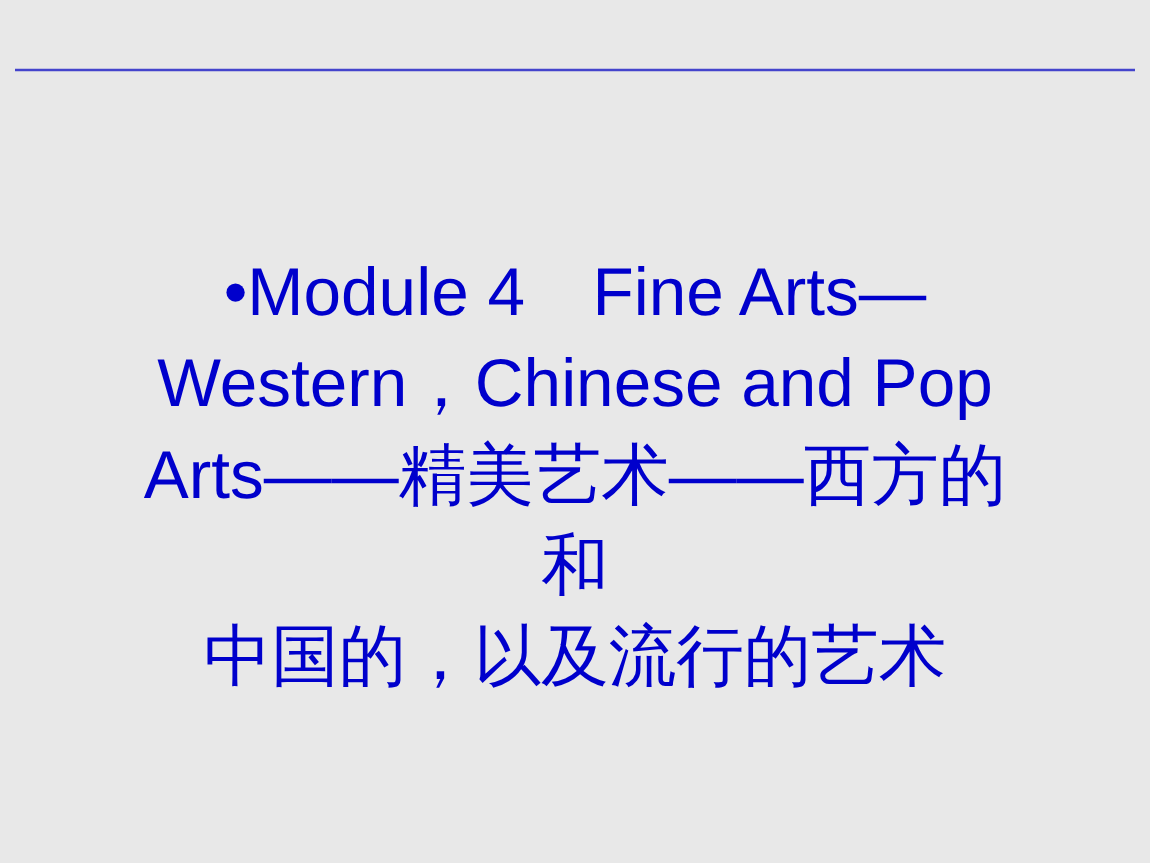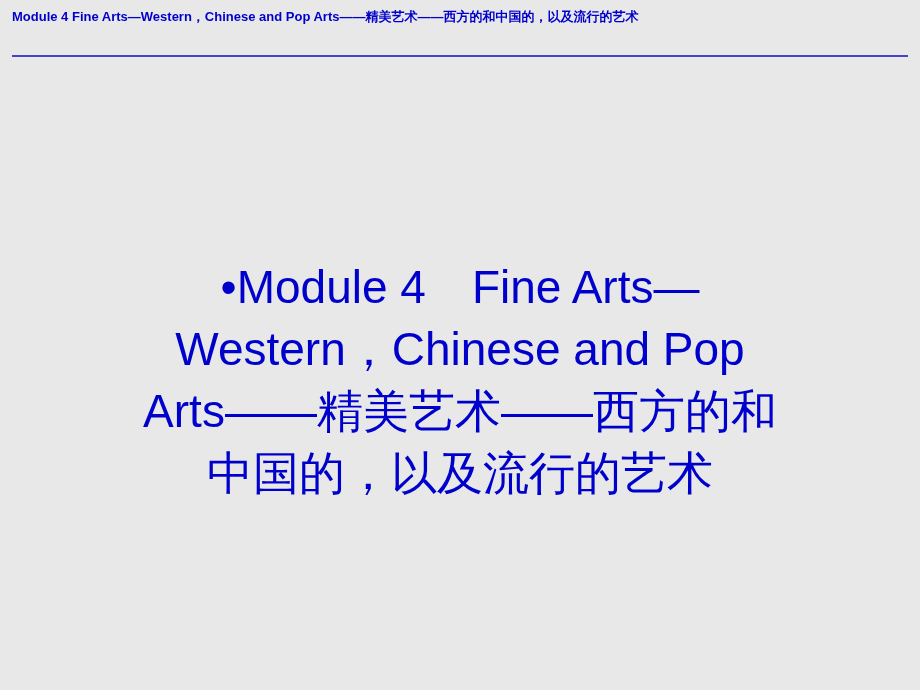--- a/index.html
+++ b/index.html
@@ -54,35 +54,32 @@
       left: 0;
       right: 0;
       bottom: 0;
       display: flex;
       align-items: center;
       justify-content: center;
     }
 
     .main-text {
       color: #0000cc;
-      font-size: 46px;
+      font-size: 54px;
       line-height: 1.35;
       text-align: center;
       max-width: 820px;
       padding: 0 40px;
     }
   </style>
 </head>
 <body>
 
 <div class="slide-container">
 
-  <div class="header-area">
-    <div class="header-text">Module 4   Fine Arts—Western，Chinese and Pop Arts——精美艺术——西方的和中国的，以及流行的艺术</div>
-  </div>
 
   <div class="header-divider"></div>
 
   <div class="main-content">
     <div class="main-text">
       <span>•</span>Module 4　Fine Arts—<br>Western，Chinese and Pop<br>Arts——精美艺术——西方的和<br>中国的，以及流行的艺术
     </div>
   </div>
 
 </div>

